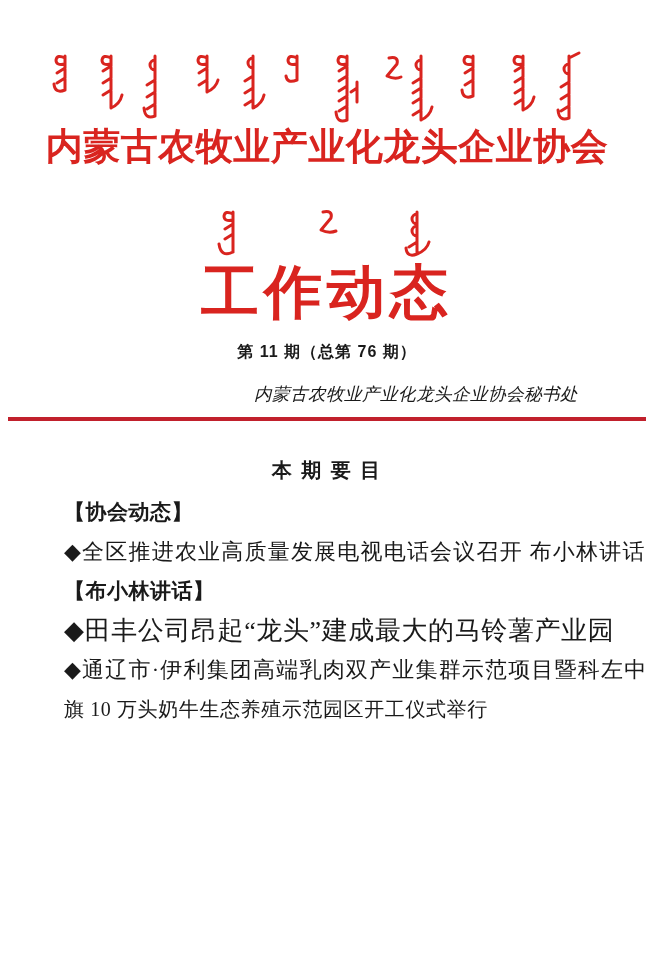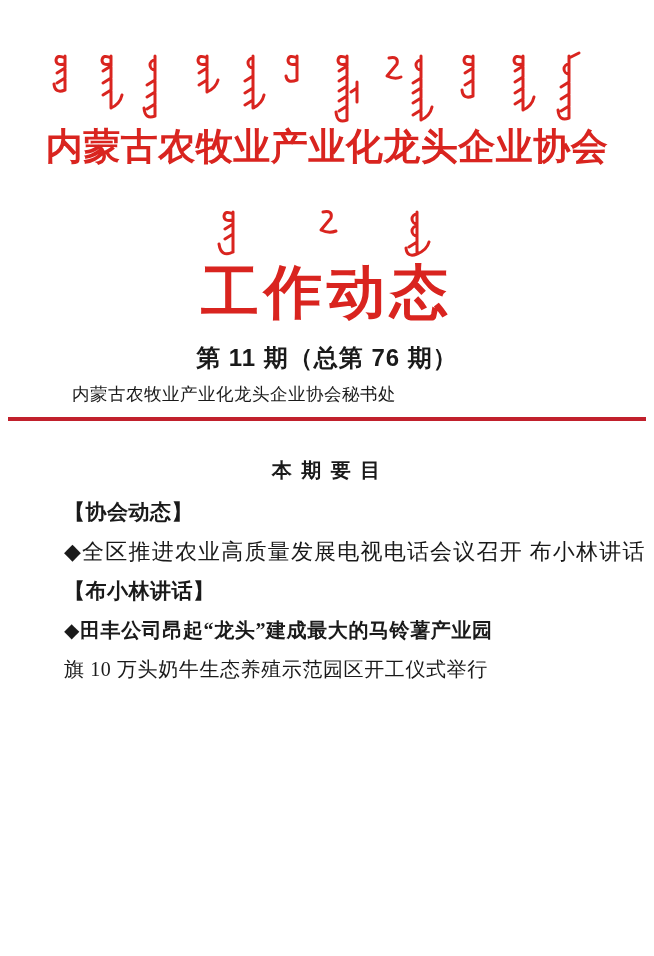--- a/index.html
+++ b/index.html
@@ -38,30 +38,31 @@
     text-align:center;
     font-size:58px;font-weight:bold;
     color:var(--red);
     letter-spacing:5px;
     white-space:nowrap;
   }
   .issue-line{
     position:absolute;top:310px;left:0;width:100%;
     text-align:center;
     font-family:"Liberation Sans","DejaVu Sans",sans-serif;
-    font-size:24px;font-weight:bold;
+    font-size:16px;font-weight:bold;
     letter-spacing:1px;
     white-space:nowrap;
   }
   .pub-row{
     position:absolute;top:350px;left:72px;right:76px;
-    display:flex;justify-content:flex-start;align-items:baseline;
+    display:flex;justify-content:flex-end;align-items:baseline;
     font-size:17.5px;
     letter-spacing:0.5px;
     white-space:nowrap;
+    font-style:italic;
   }
   .rule{
     position:absolute;top:385px;left:8px;right:8px;
     height:4px;
     background:var(--rule);
   }
   .toc-heading{
     position:absolute;top:425px;left:0;width:100%;
     text-align:center;
     font-family:"Liberation Sans","DejaVu Sans",sans-serif;
@@ -75,23 +76,22 @@
   .toc-line{
     height:39.5px;line-height:39.5px;
     white-space:nowrap;overflow:visible;
   }
   .toc-line.section{
     font-family:"Liberation Sans","DejaVu Sans",sans-serif;
     font-size:21px;font-weight:bold;
     letter-spacing:0.5px;
   }
   .toc-line.entry{
-    font-size:20px;
+    font-size:26px;
     letter-spacing:0.6px;
-    font-weight:bold;
   }
   .toc-line.entry-wide{
     font-size:22px;
     letter-spacing:1.2px;
   }
   .toc-line.entry-continuation{
     font-size:20px;
     letter-spacing:0.6px;
   }
   .page-number{
@@ -154,18 +154,19 @@
 
   <div class="rule"></div>
 
   <div class="toc-heading">本 期 要 目</div>
 
   <div class="toc">
     <div class="toc-line section">【协会动态】</div>
     <div class="toc-line entry-wide">◆全区推进农业高质量发展电视电话会议召开 布小林讲话</div>
     <div class="toc-line section">【布小林讲话】</div>
     <div class="toc-line entry">◆田丰公司昂起“龙头”建成最大的马铃薯产业园</div>
+    <div class="toc-line entry-wide">◆通辽市·伊利集团高端乳肉双产业集群示范项目暨科左中</div>
     <div class="toc-line entry-continuation">旗 10 万头奶牛生态养殖示范园区开工仪式举行</div>
   </div>
 
   <div class="page-number">- 1 -</div>
 
 </div>
 
 </body></html>

